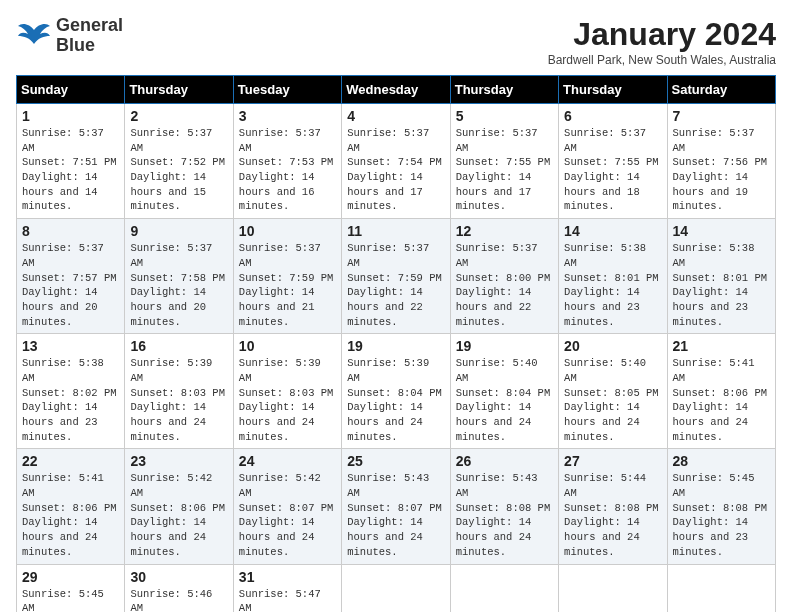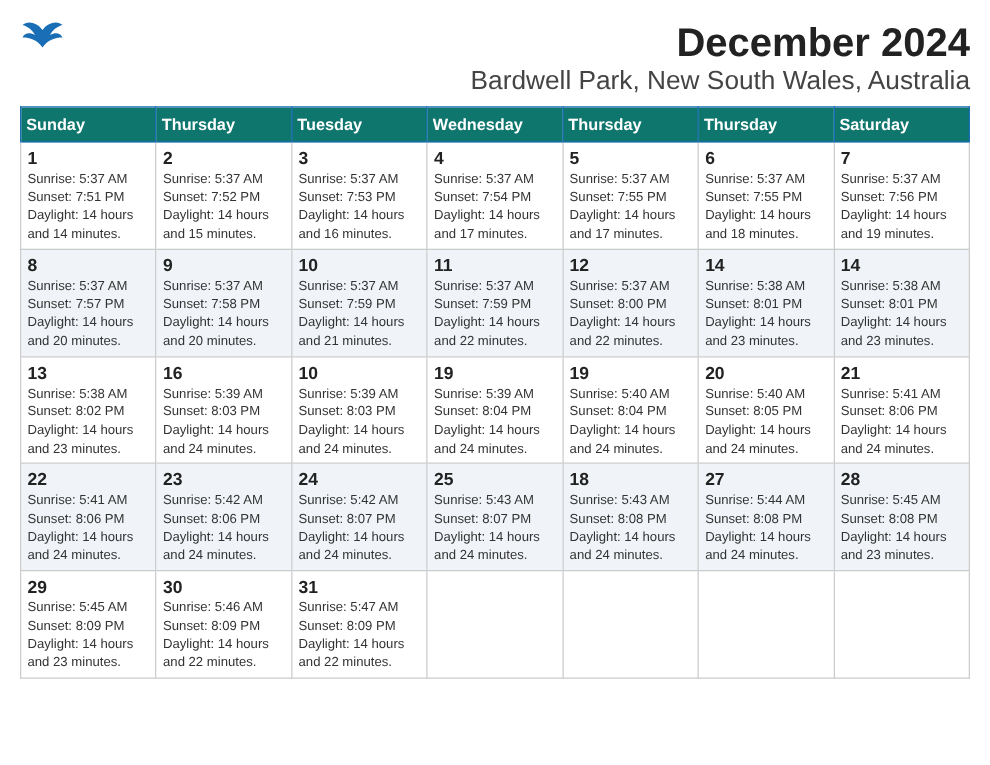--- a/index.html
+++ b/index.html
@@ -33,31 +33,31 @@
     }
     .title-block {
       text-align: right;
     }
     .main-title {
       font-size: 32px;
       font-weight: bold;
       color: #222;
     }
     .subtitle {
-      font-size: 21px;
+      font-size: 12px;
       color: #444;
     }
     .calendar {
       width: 100%;
       border-collapse: collapse;
       margin-top: 8px;
       font-size: 11px;
     }
     .calendar th {
-      background: #0f766e;
+      background: #000000;
       color: #fff;
       padding: 6px 4px;
       text-align: left;
       font-size: 13px;
       font-weight: bold;
       border: 1px solid #1a6eb5;
     }
     .calendar td {
       border: 1px solid #ccc;
       vertical-align: top;
@@ -73,36 +73,41 @@
       font-size: 14px;
       font-weight: bold;
       color: #222;
       display: block;
       margin-bottom: 2px;
     }
     .day-info {
       color: #333;
       font-size: 10.5px;
       line-height: 1.4;
+      font-family: Liberation Mono, monospace;
     }
     .empty-cell {
       background: #fff !important;
     }
   </style>
 </head>
 <body>
 
 <div class="header-area">
   <div class="logo">
     <svg class="logo-bird" viewBox="0 0 36 28" xmlns="http://www.w3.org/2000/svg">
       <path d="M18 8 C22 2, 30 0, 34 4 C30 5, 26 8, 24 12 C28 10, 32 10, 34 14 C28 14, 22 16, 18 22 C14 16, 8 14, 2 14 C4 10, 8 10, 12 12 C10 8, 6 5, 2 4 C6 0, 14 2, 18 8Z" fill="#1a6eb5"></path>
     </svg>
+    <div class="logo-text">
+      <div>General</div>
+      <div>Blue</div>
+    </div>
   </div>
   <div class="title-block">
-    <div class="main-title">December 2024</div>
+    <div class="main-title">January 2024</div>
     <div class="subtitle">Bardwell Park, New South Wales, Australia</div>
   </div>
 </div>
 
 <table class="calendar">
   <thead>
     <tr>
       <th>Sunday</th>
       <th>Thursday</th>
       <th>Tuesday</th>
@@ -314,21 +319,21 @@
       </td>
         <td>
         <span class="day-num">25</span>
         <div class="day-info">
           Sunrise: 5:43 AM<br>
           Sunset: 8:07 PM<br>
           Daylight: 14 hours and 24 minutes.
         </div>
       </td>
         <td>
-        <span class="day-num">18</span>
+        <span class="day-num">26</span>
         <div class="day-info">
           Sunrise: 5:43 AM<br>
           Sunset: 8:08 PM<br>
           Daylight: 14 hours and 24 minutes.
         </div>
       </td>
         <td>
         <span class="day-num">27</span>
         <div class="day-info">
           Sunrise: 5:44 AM<br>

